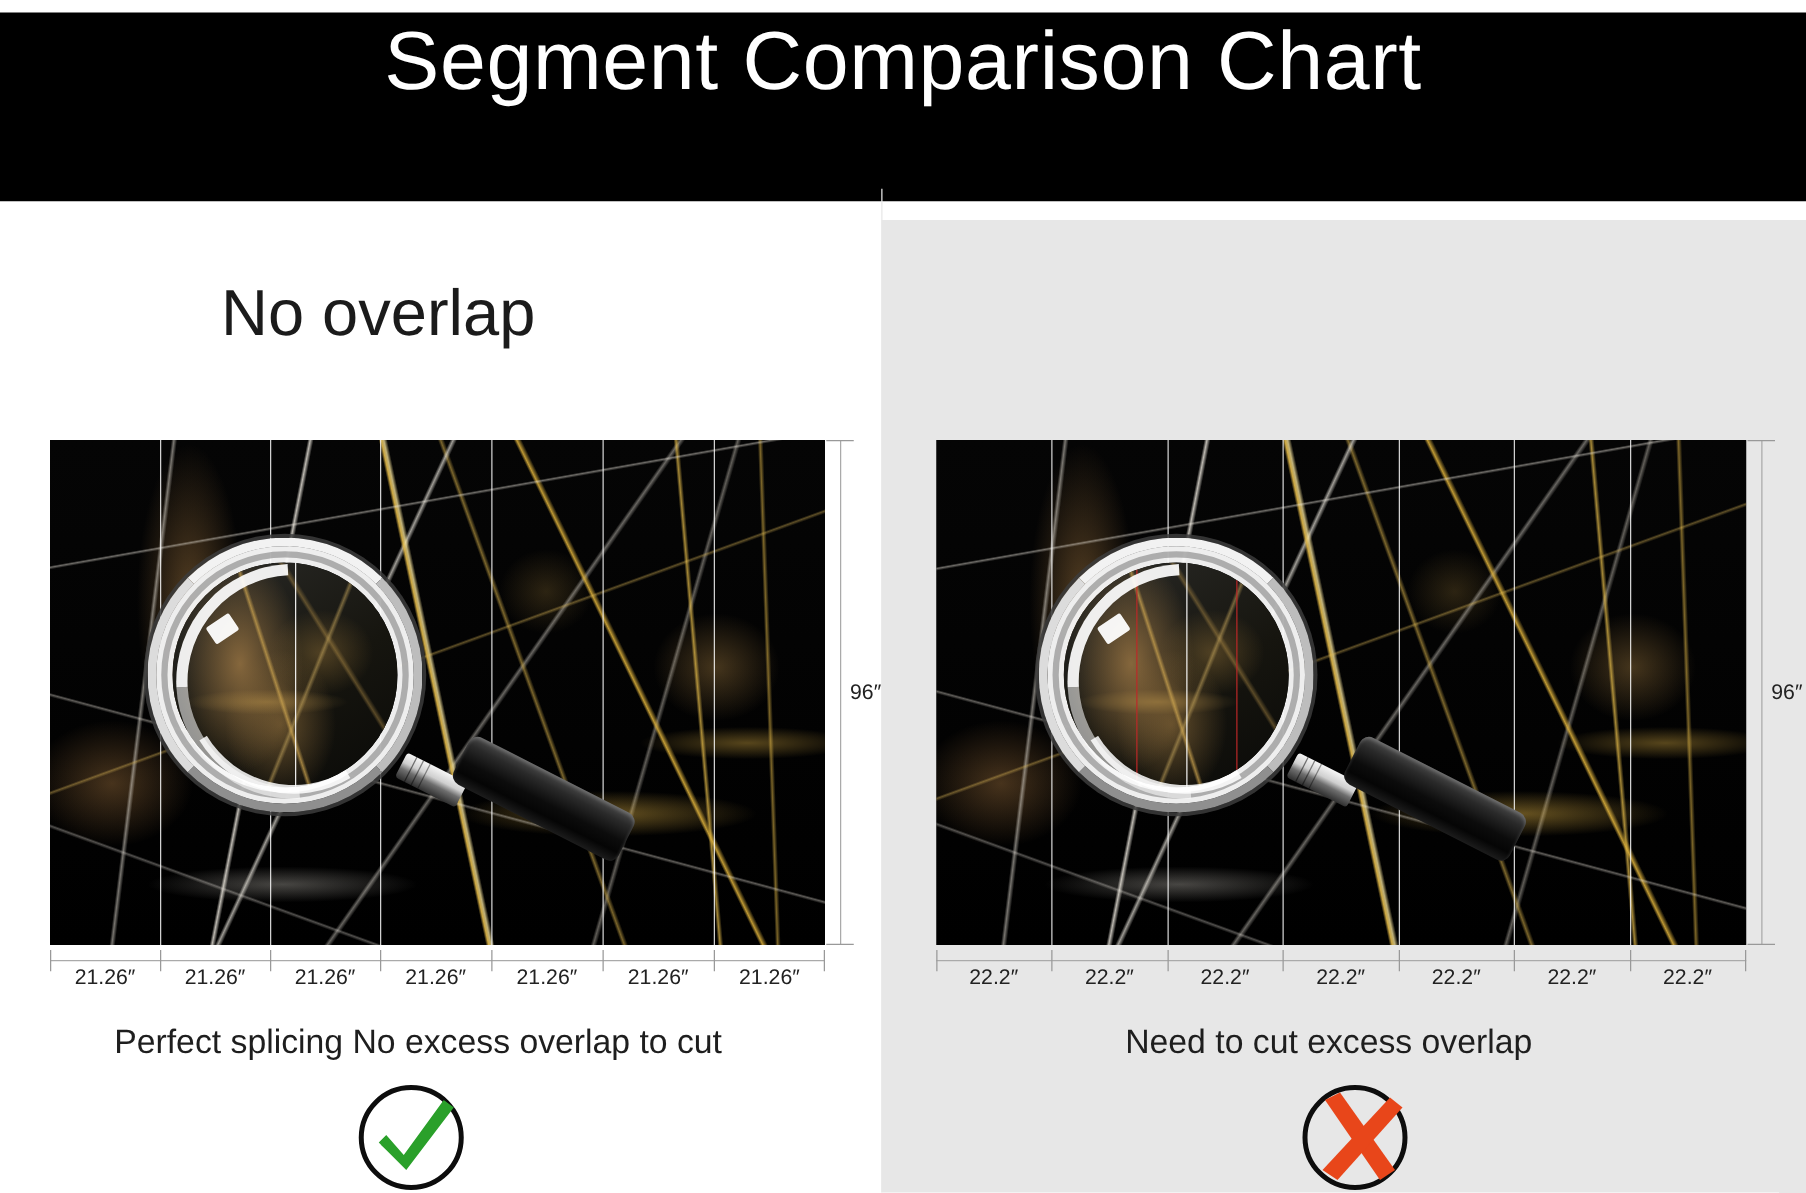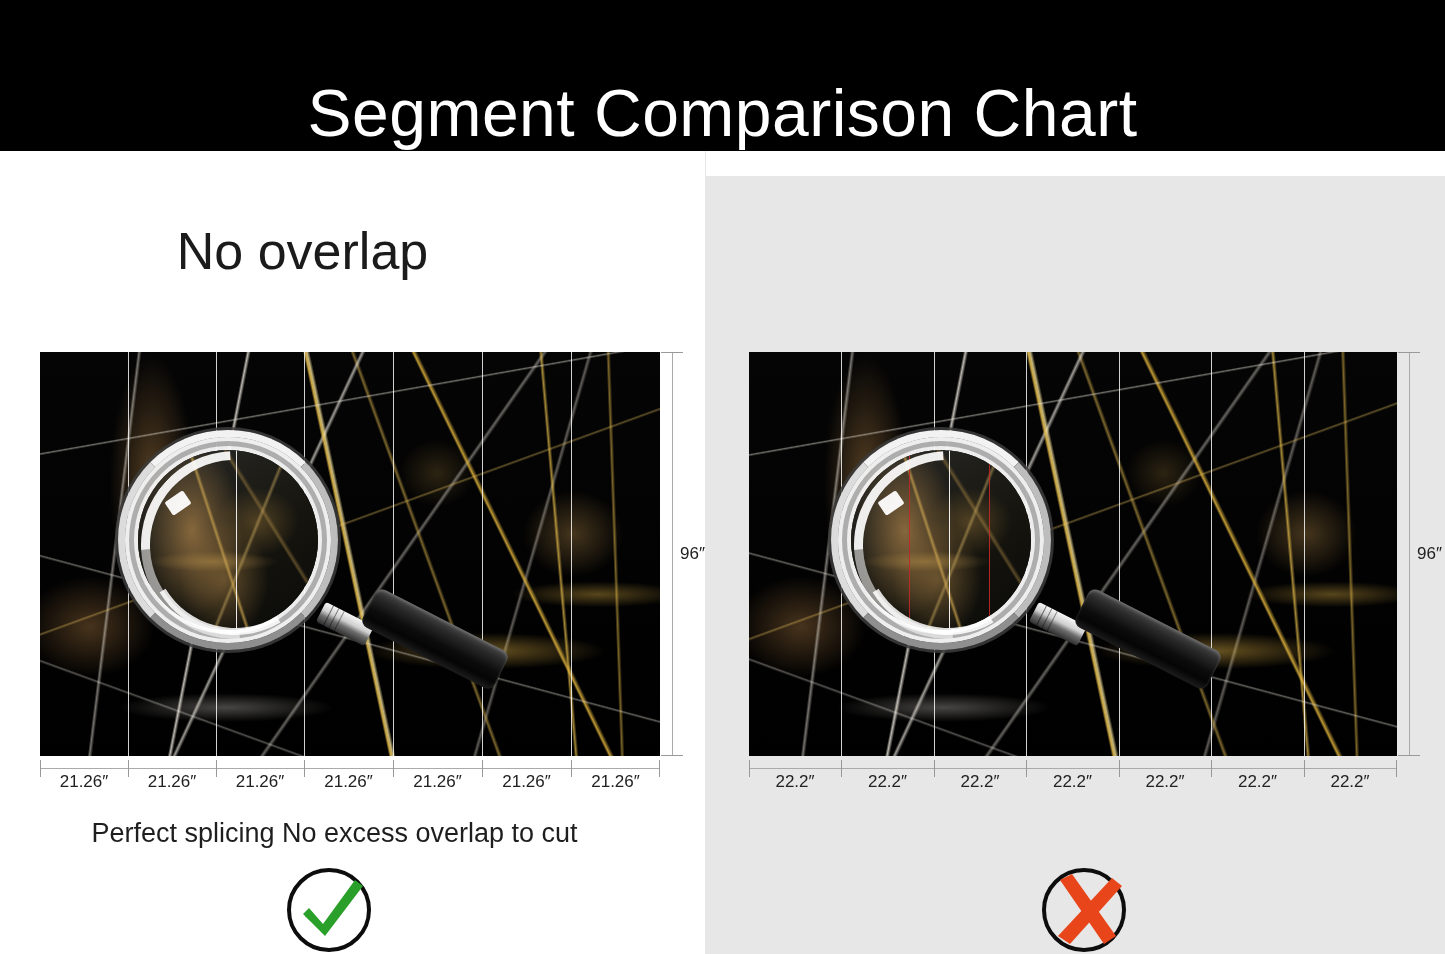--- a/index.html
+++ b/index.html
@@ -15,25 +15,25 @@
   #root {
     position: relative;
     width: 1445px;
     height: 954px;
     background: #ffffff;
   }
 
   
   .title-bar {
     position: absolute;
-    left: 0; top: 0;
+    left: 0; top: 10px;
     width: 1445px; height: 151px;
     background: #000000;
     display: flex;
-    align-items: flex-end;
+    align-items: flex-start;
     justify-content: center;
   }
   .title-text {
     color: #ffffff;
     font-size: 66px;
     font-weight: 400;
     letter-spacing: 0.5px;
     font-family: "Liberation Sans", sans-serif;
     white-space: nowrap;
   }
@@ -440,20 +440,21 @@
       </div>
 
       <div class="dim-v" style="left:648px">
         <div class="rule"></div>
         <div class="tick-t"></div>
         <div class="tick-b"></div>
         <div class="v-label">96″</div>
       </div>
     </div>
 
+    <div class="caption">Need to cut excess overlap</div>
 
     <div class="verdict">
       <div class="verdict-ring"></div>
       <svg width="96" height="96" viewBox="0 0 96 96">
         <path d="M22 16 L34 10 L78 72 L66 80 Z" fill="#e8461a"></path>
         <path d="M74 14 L84 22 L32 80 L20 72 Z" fill="#e8461a"></path>
       </svg>
     </div>
   </div>
 

